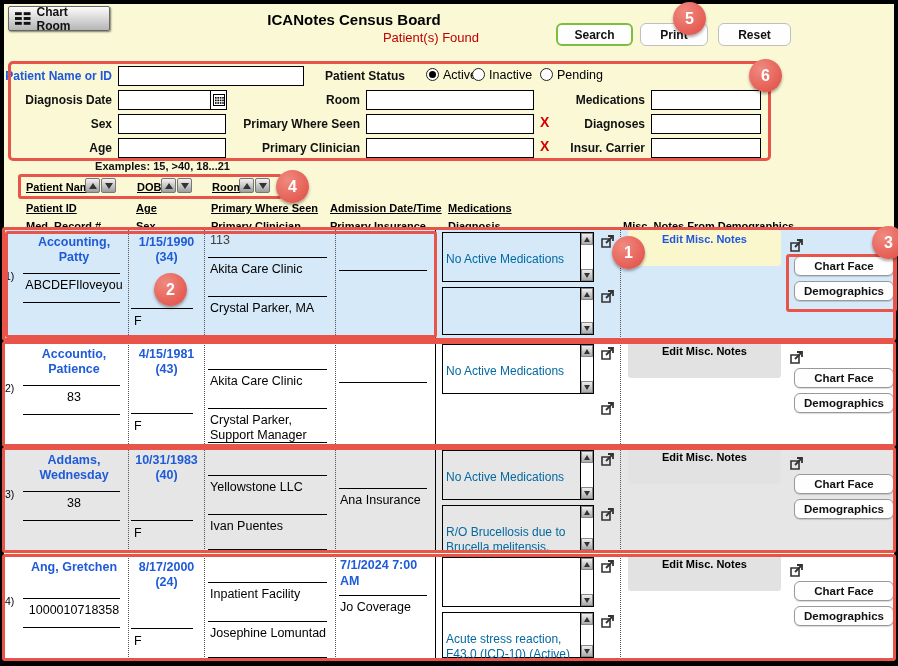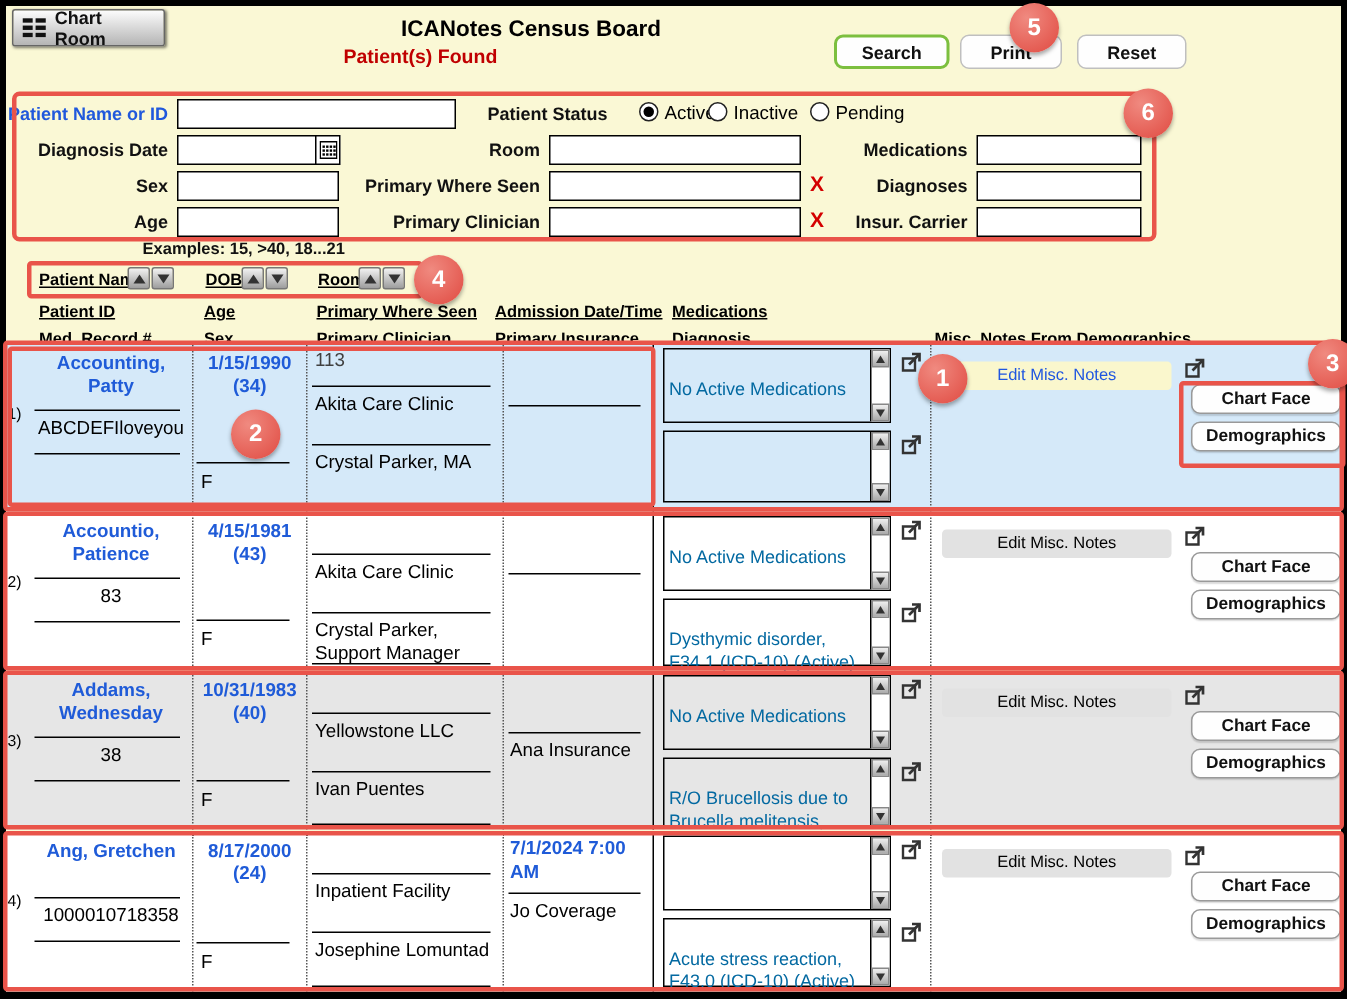--- a/index.html
+++ b/index.html
@@ -6,21 +6,21 @@
   body { background:#333; }
   .page { position:relative; width:898px; height:666px; background:#000; overflow:hidden; }
   .bg { position:absolute; left:4px; top:4px; width:890px; height:657px; background:#FAF8D5; }
 
   
   .chartroom { position:absolute; left:8px; top:6px; width:102px; height:25px;
     background:linear-gradient(#FCFCFC,#B5B5B5); border:1px solid #666; border-radius:2px;
     box-shadow:1px 1px 2px rgba(0,0,0,.5); display:flex; align-items:center; gap:6px; padding:0 6px; cursor:pointer; }
   .chartroom span { font-weight:bold; font-size:12px; color:#111; }
   .title { position:absolute; left:229px; top:11px; width:250px; text-align:center; font-weight:bold; font-size:15px; color:#000; }
-  .subtitle { position:absolute; left:229px; top:30px; width:250px; text-align:left; font-weight:bold; font-size:13px; color:#C00000; }
+  .subtitle { position:absolute; left:229px; top:30px; width:250px; text-align:right; font-weight:normal; font-size:13px; color:#C00000; }
   .topbtn { position:absolute; top:23px; height:23px; background:#FEFEFE; border:1px solid #BFBFBF; border-radius:6px;
     font-weight:bold; font-size:12px; color:#111; text-align:center; cursor:pointer; }
   .topbtn.search { border:2px solid #7CBF3F; }
 
   
   .flabel { position:absolute; font-weight:bold; font-size:12px; color:#111; text-align:right; }
   .flabel.blue { color:#2058DC; }
   .tinput { position:absolute; height:20px; background:#fff; border:1px solid #000; }
   .calbtn { position:absolute; width:17px; height:20px; background:#fff; border:1px solid #000; display:flex; align-items:center; justify-content:center; cursor:pointer; }
   .examples { position:absolute; font-weight:bold; font-size:11px; color:#111; }
@@ -63,22 +63,22 @@
   .insv { position:absolute; left:4px; top:45px; width:92px; font-size:12.5px; color:#000; line-height:15px; }
   .scrollbox { position:absolute; left:6px; width:152px; border:1px solid #000; }
   .sbtext { position:absolute; left:3px; top:19px; right:16px; font-size:12px; color:#0369a1; line-height:15px; }
   .sbarrows { position:absolute; right:0; top:0; bottom:0; width:13px; border-left:1px solid #000; background:#fff; }
   .arrbtn { position:absolute; left:0; width:12px; height:12px; background:linear-gradient(#EFEFEF,#ABABAB); border:1px solid #888;
     display:flex; align-items:center; justify-content:center; cursor:pointer; }
   .arrbtn .tri-up { border-left-width:3px; border-right-width:3px; border-bottom-width:5px; }
   .arrbtn .tri-dn { border-left-width:3px; border-right-width:3px; border-top-width:5px; }
   .arrbtn.up { top:0; } .arrbtn.dn { bottom:0; }
   .popicon { position:absolute; width:15px; height:15px; cursor:pointer; }
-  .editstrip { position:absolute; left:7px; top:11px; width:153px; height:19px; border-radius:3px; background:#E2E2E2;
-    font-weight:normal; font-size:11px; color:#000; text-align:center; line-height:19px; cursor:pointer; }
+  .editstrip { position:absolute; left:7px; top:0; width:153px; height:36px; border-radius:3px; background:#E2E2E2;
+    font-weight:bold; font-size:11px; color:#000; text-align:center; line-height:19px; cursor:pointer; }
   .row-sel .editstrip { background:#FAF7CD; color:#1F56E0; }
   .rowbtn { position:absolute; left:173px; width:100px; height:20px; background:#FEFEFE; border:1px solid #999; border-radius:6px;
     font-weight:bold; font-size:11.5px; color:#111; cursor:pointer; box-shadow:0 1px 1px rgba(0,0,0,.15); }
 
   
   .ann { position:absolute; border:3px solid #E9544A; border-radius:3px; z-index:6; pointer-events:none; }
   .annc { position:absolute; width:33px; height:33px; border-radius:50%; z-index:7; pointer-events:none;
     background:radial-gradient(circle at 35% 30%, #F08A80, #E04A41); box-shadow:0 2px 3px rgba(0,0,0,.35);
     color:#fff; font-weight:bold; font-size:16px; text-align:center; line-height:33px; }
 </style>
@@ -309,31 +309,20 @@
             </div>
         </div>
       </div>
       <span class="popicon" style="left:164px;top:4px">
         <svg width="15" height="15" viewBox="0 0 15 15">
             <path d="M2 5 H10 V13 H2 Z" fill="none" stroke="#333" stroke-width="1.6"></path>
             <path d="M6 9 L13 2" stroke="#333" stroke-width="1.8"></path>
             <path d="M8 2 H13 V7" fill="none" stroke="#333" stroke-width="1.8"></path>
           </svg>
       </span>
-      <div class="scrollbox" style="top:57px;height:45px">
-        <div class="sbtext">Dysthymic disorder, F34.1 (ICD-10) (Active)</div>
-        <div class="sbarrows">
-          <div class="arrbtn up">
-              <i class="tri-up"></i>
-            </div>
-          <div class="arrbtn dn">
-              <i class="tri-dn"></i>
-            </div>
-        </div>
-      </div>
       <span class="popicon" style="left:164px;top:59px">
         <svg width="15" height="15" viewBox="0 0 15 15">
             <path d="M2 5 H10 V13 H2 Z" fill="none" stroke="#333" stroke-width="1.6"></path>
             <path d="M6 9 L13 2" stroke="#333" stroke-width="1.8"></path>
             <path d="M8 2 H13 V7" fill="none" stroke="#333" stroke-width="1.8"></path>
           </svg>
       </span>
     </div>
     <div class="cell c-notes">
       <div class="editstrip">Edit Misc. Notes</div>

